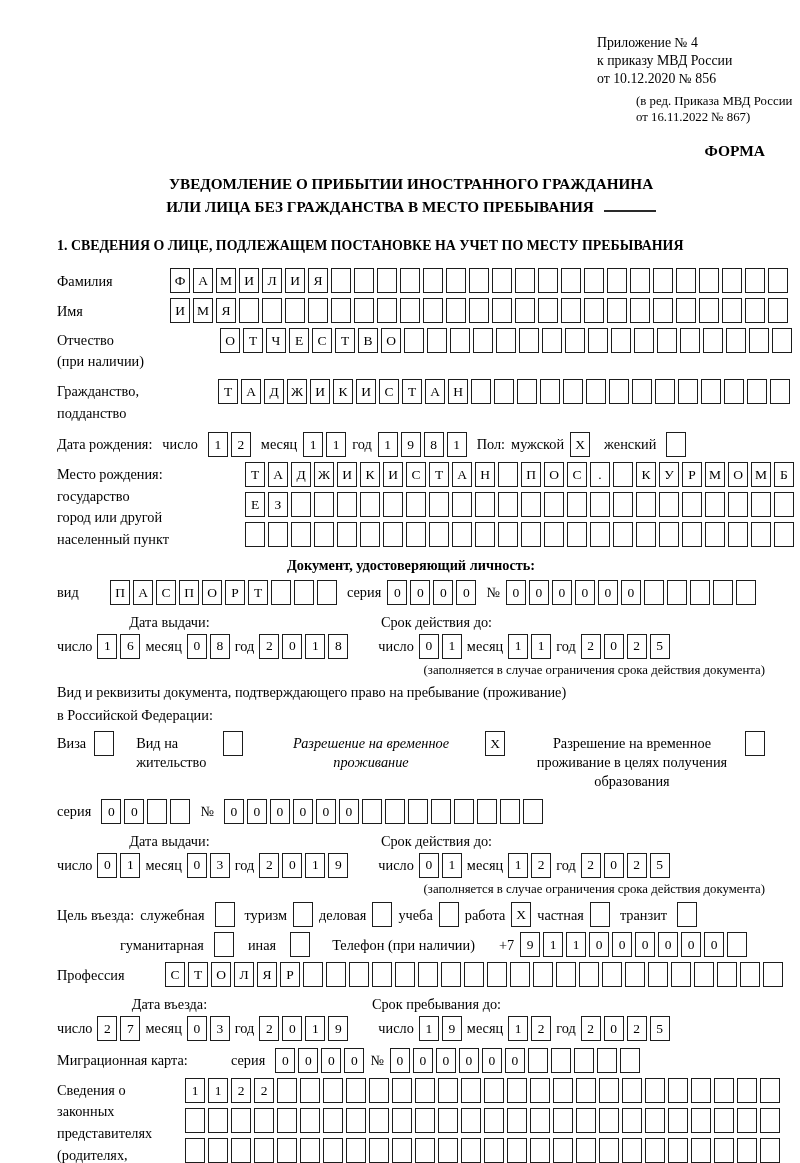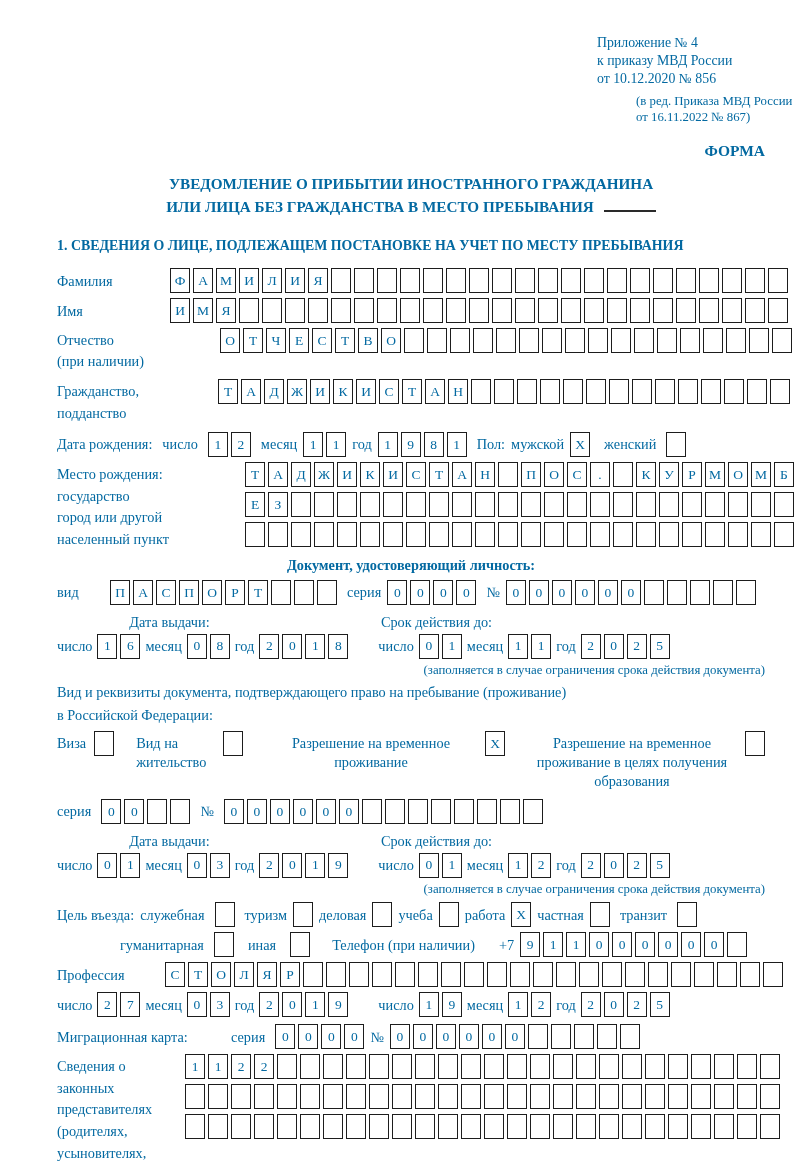--- a/index.html
+++ b/index.html
@@ -2,21 +2,21 @@
 <html><head>
 <meta charset="utf-8">
 <style>
   * { margin:0; padding:0; box-sizing:border-box; }
   html,body { background:#ffffff; }
   body { width:800px; height:1163px; overflow:hidden; }
   .page {
     width:800px; height:1163px; background:#fff;
     padding:34px 35px 0 57px;
     font-family:"Liberation Serif","DejaVu Serif",serif;
-    color:#0369a1; font-size:14.3px; line-height:1.3;
+    color:#000000; font-size:14.3px; line-height:1.3;
   }
   
   .appendix { width:168px; margin-left:auto; }
   .appendix .ln { font-size:13.8px; white-space:nowrap; }
   .appendix .ed { font-size:12.8px; margin-top:5px; white-space:nowrap;margin-left:39px; }
   .forma { text-align:right; font-weight:bold; font-size:15.5px; margin-top:15px; }
   
   .title { text-align:center; font-weight:bold; font-size:15.2px; margin-top:12px; line-height:1.5; }
   .blank-underline { display:inline-block; width:52px; height:13px; border-bottom:2px solid #2a2a2a; margin-left:10px; }
   .sect { font-weight:bold; font-size:13.9px; margin-top:18px; margin-bottom:13px; }
@@ -41,21 +41,21 @@
   .dp-h1 { width:225px; text-align:center; }
   .dp-h2 { width:285px; text-align:center; margin-left:12px; }
   .dp-row { display:flex; align-items:center; margin-top:2px; }
   .dgroup { display:flex; align-items:center; gap:5px; }
   .dgroup.g2 { margin-left:30px; }
   .note-r { text-align:right; font-size:12.8px; margin-top:3px; margin-bottom:5px; }
   
   .opts { display:flex; align-items:flex-start; gap:22px; margin:7px 0 9px; }
   .opt { display:flex; align-items:flex-start; gap:8px; }
   .opt .olbl { padding-top:3px; }
-  .opt .olbl.w2 { width:212px; text-align:center; }
+  .opt .olbl.w2 { width:212px; text-align:center;font-style:italic; }
   .opt .olbl.w3 { width:210px; text-align:center; }
 </style>
 </head>
 <body>
 
 <div class="page">
 
   <div class="appendix">
     <div class="ln">Приложение № 4</div>
     <div class="ln">к приказу МВД России</div>
@@ -594,20 +594,24 @@
         <span class="cell"></span>
         <span class="cell"></span>
         <span class="cell"></span>
         <span class="cell"></span>
         <span class="cell"></span>
         <span class="cell"></span>
         <span class="cell"></span>
       </div>
   </div>
 
+  <div class="dp-heads">
+    <div class="dp-h1">Дата въезда:</div>
+    <div class="dp-h2">Срок пребывания до:</div>
+  </div>
   <div class="dp-row" style="margin-bottom:7px">
     <div class="dgroup">
       <span>число</span>
       <span class="cellrow">
           <span class="cell">2</span>
           <span class="cell">7</span>
         </span>
       <span>месяц</span>
       <span class="cellrow">
           <span class="cell">0</span>

